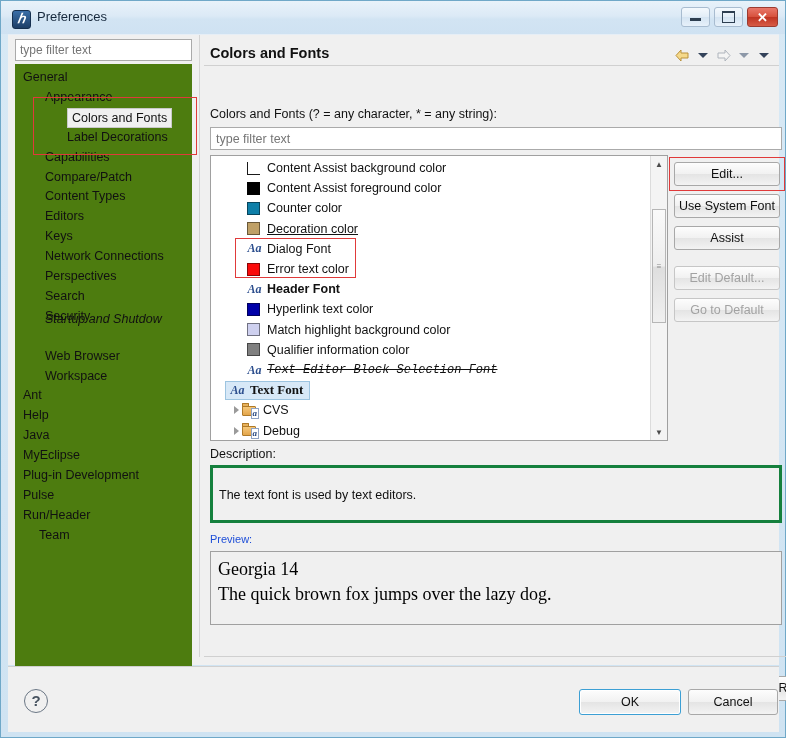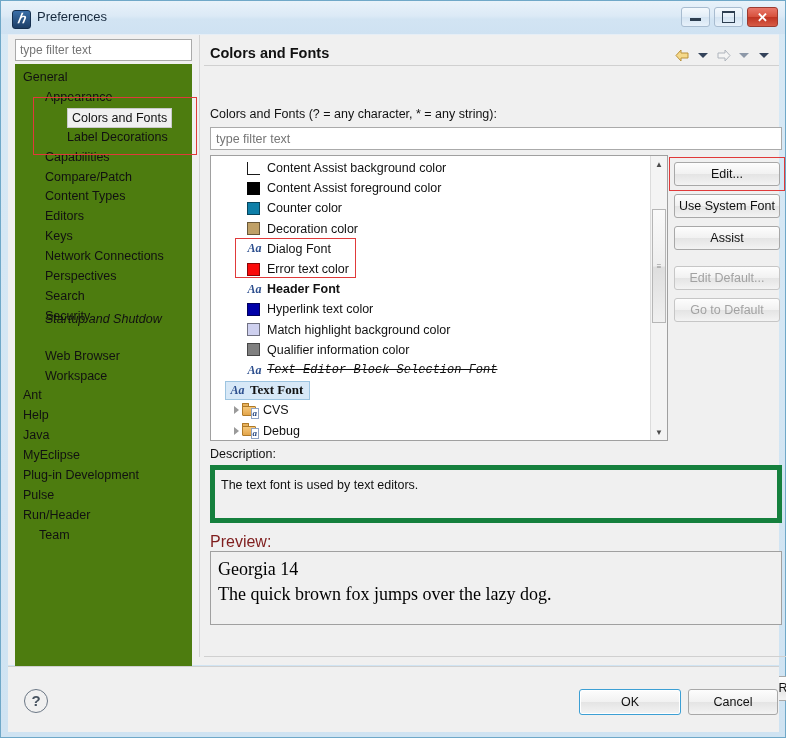--- a/index.html
+++ b/index.html
@@ -257,24 +257,24 @@
   #edit-redbox {
     position: absolute; left: 465px; top: 122px;
     width: 116px; height: 34px;
     border: 1.5px solid #e03a3a; box-sizing: border-box; pointer-events: none;
   }
 
   
   #desc-label { position: absolute; left: 6px; top: 412px; font-size: 12.5px; color: #111111; }
   #desc-box {
     position: absolute; left: 6px; top: 430px; width: 572px; height: 58px;
-    box-sizing: border-box; border: 5px solid #15803d; background: #f0f0f0;
-    font-size: 12.5px; color: #111111; padding: 8px 6px;
-  }
-  #preview-label { position: absolute; left: 6px; top: 498px; font-size: 16px; color: #7f1d1d; }
+    box-sizing: border-box; border: 3px solid #15803d; background: #f0f0f0;
+    font-size: 12.5px; color: #111111; padding: 20px 6px;
+  }
+  #preview-label { position: absolute; left: 6px; top: 498px; font-size: 11px; color: #1d4ed8; }
   #preview-box {
     position: absolute; left: 6px; top: 516px; width: 572px; height: 74px;
     box-sizing: border-box; border: 1px solid #a0a0a0; background: #f0f0f0;
     padding: 5px 7px;
     font-family: "Liberation Serif", serif; font-size: 18px; color: #000000;
     line-height: 25px;
   }
 
   
   #bottom-rule {
@@ -414,21 +414,21 @@
             <div class="list-row" style="top: 22.2px;">
               <div style="width: 36px; flex: 0 0 auto;"></div>
               <span class="swatch filled" style="background: rgb(0, 0, 0);"></span>
               <span>Content Assist foreground color</span>
             </div>
             <div class="list-row" style="top: 42.4px;">
               <div style="width: 36px; flex: 0 0 auto;"></div>
               <span class="swatch filled" style="background: rgb(14, 127, 168);"></span>
               <span>Counter color</span>
             </div>
-            <div class="list-row" style="top: 62.6px;">
+            <div class="list-row" style="top: 62.6px; text-decoration: underline;">
               <div style="width: 36px; flex: 0 0 auto;"></div>
               <span class="swatch filled" style="background: rgb(191, 160, 102);"></span>
               <span>Decoration color</span>
             </div>
             <div class="list-row" style="top: 82.8px;">
               <div style="width: 36px; flex: 0 0 auto;"></div>
               <span class="fonticon">Aa</span>
               <span>Dialog Font</span>
             </div>
             <div class="list-row" style="top: 103px;">

